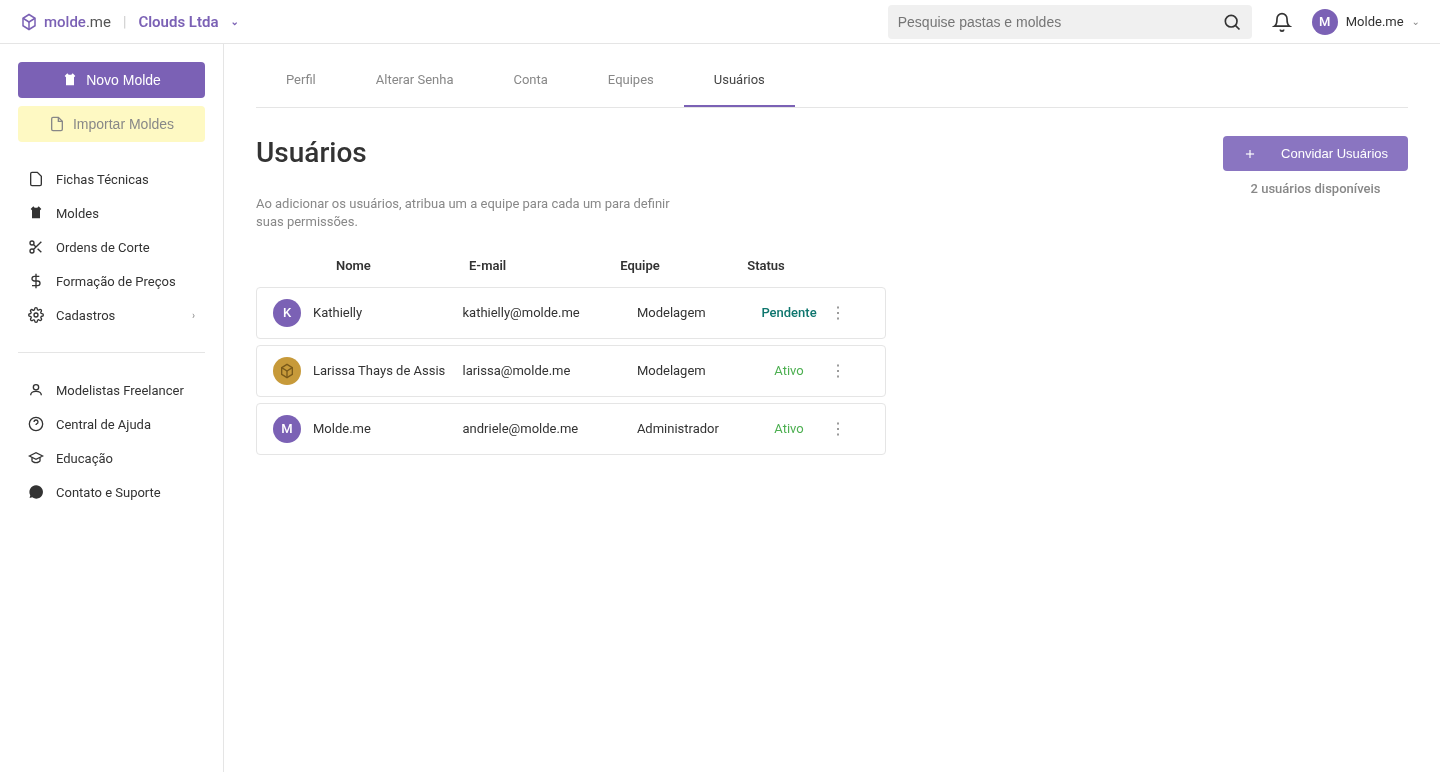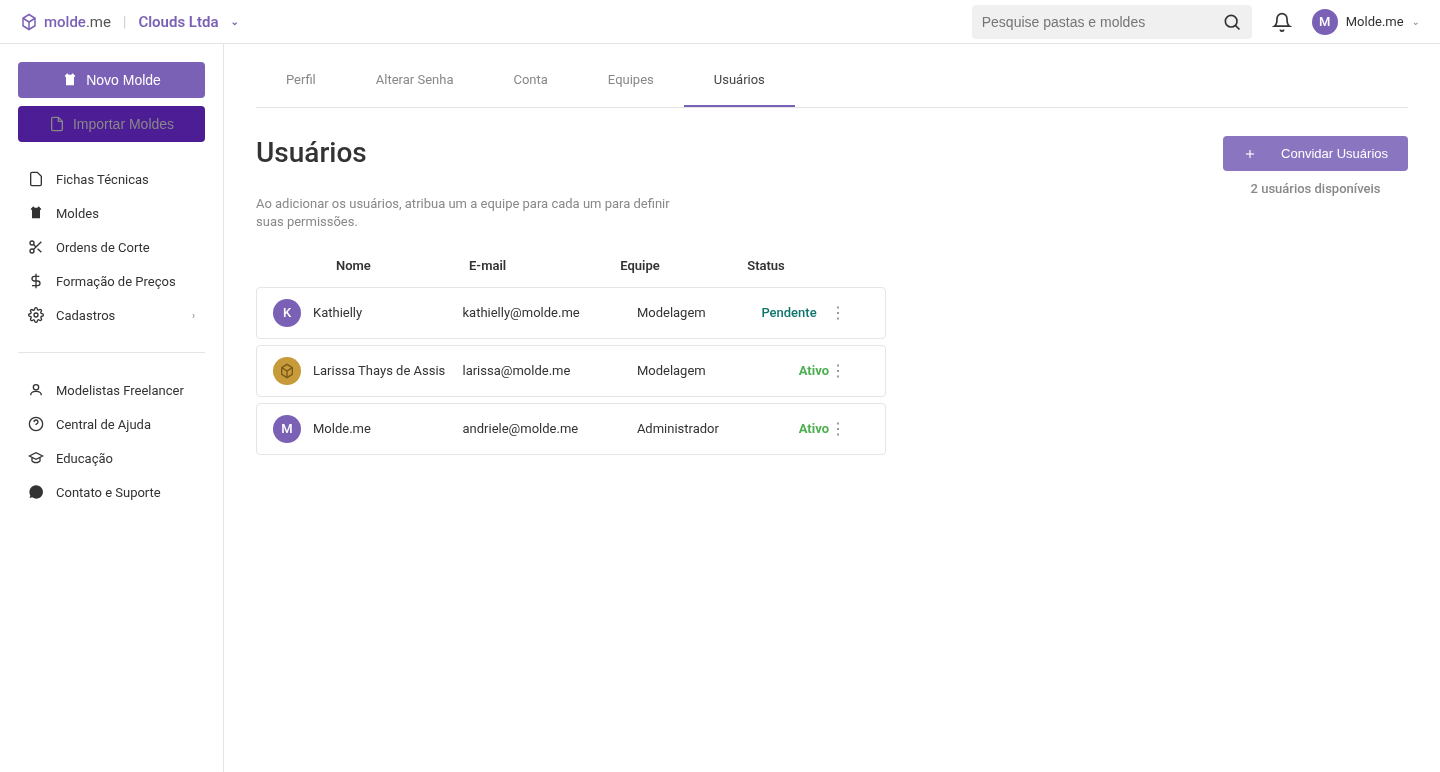--- a/index.html
+++ b/index.html
@@ -8,36 +8,36 @@
     
     .header { display: flex; align-items: center; height: 44px; padding: 0 20px; border-bottom: 1px solid #e5e5e5; }
     .logo { display: flex; align-items: center; gap: 6px; }
     .logo-icon { width: 18px; height: 18px; }
     .logo-text { font-size: 15px; color: #555; }
     .logo-text .purple { color: #7b61b5; font-weight: 500; }
     .divider { color: #ccc; margin: 0 12px; }
     .company { color: #7b61b5; font-weight: 600; font-size: 15px; display: flex; align-items: center; gap: 12px; cursor: pointer; }
     .chev { font-size: 10px; color: #7b61b5; }
     .header-spacer { flex: 1; }
-    .search-box { display: flex; align-items: center; background: #f0f0f0; border-radius: 4px; padding: 0 10px; width: 280px; height: 34px; }
+    .search-box { display: flex; align-items: center; background: #f0f0f0; border-radius: 4px; padding: 0 10px; width: 364px; height: 34px; }
     .search-input { flex: 1; border: none; background: transparent; outline: none; font-size: 14px; color: #666; }
     .search-icon { width: 20px; height: 20px; color: #333; }
     .bell { margin: 0 20px; cursor: pointer; }
     .user-chip { display: flex; align-items: center; gap: 8px; cursor: pointer; }
     .avatar { width: 26px; height: 26px; border-radius: 50%; background: #7b61b5; color: #fff; display: flex; align-items: center; justify-content: center; font-size: 13px; font-weight: 500; }
     .user-name { font-size: 13px; color: #333; }
     
     
     .layout { display: flex; height: calc(100vh - 44px); }
     .sidebar { width: 224px; border-right: 1px solid #e5e5e5; padding: 18px; display: flex; flex-direction: column; gap: 8px; }
     .main { flex: 1; padding: 0 32px; }
     
     
     .btn-primary { background: #7b61b5; color: #fff; border: none; border-radius: 4px; padding: 10px; width: 100%; font-size: 14px; font-weight: 400; cursor: pointer; display: flex; align-items: center; justify-content: center; gap: 8px; }
-    .btn-secondary { background: #4c1d95; color: #888; border: none; border-radius: 4px; padding: 10px; width: 100%; font-size: 14px; cursor: pointer; display: flex; align-items: center; justify-content: center; gap: 8px; }
+    .btn-secondary { background: #fef9c3; color: #888; border: none; border-radius: 4px; padding: 10px; width: 100%; font-size: 14px; cursor: pointer; display: flex; align-items: center; justify-content: center; gap: 8px; }
     .nav-list { list-style: none; margin-top: 12px; }
     .nav-item { display: flex; align-items: center; gap: 12px; padding: 9px 10px; cursor: pointer; font-size: 13px; color: #333; }
     .nav-item .ico { width: 16px; height: 16px; flex-shrink: 0; }
     .nav-item .chevr { margin-left: auto; font-size: 10px; color: #888; }
     .nav-sep { border: none; border-top: 1px solid #e5e5e5; margin: 12px 0; }
     
     
     .tabs { display: flex; border-bottom: 1px solid #e5e5e5; margin-top: 10px; }
     .tab { padding: 18px 30px; font-size: 13px; color: #888; cursor: pointer; border-bottom: 2px solid transparent; }
     .tab.active { color: #444; border-bottom-color: #7b61b5; }
@@ -57,21 +57,21 @@
     .col-name { flex: 1.2; }
     .col-email { flex: 1.4; }
     .col-team { flex: 0.9; }
     .col-status { width: 80px; text-align: center; }
     .col-menu { width: 40px; }
     .user-row { display: flex; align-items: center; padding: 11px 16px; border: 1px solid #e5e5e5; border-radius: 4px; margin-bottom: 6px; font-size: 13px; color: #333; }
     .row-avatar { width: 28px; height: 28px; border-radius: 50%; display: flex; align-items: center; justify-content: center; color: #fff; font-size: 13px; font-weight: 500; }
     .row-avatar.purple { background: #7b61b5; }
     .row-avatar.gold { background: #c79a3a; }
     .status-pending { color: #0f766e; font-weight: 500; }
-    .status-active { color: #4caf50; font-weight: 700; text-align: right; }
+    .status-active { color: #4caf50; font-weight: 400; }
     .dots { width: 18px; text-align: center; cursor: pointer; color: #888; font-size: 16px; }
     
     svg { display: block; }
   </style>
 </head>
 <body>
 
 <div class="header">
   <div class="logo">
     <svg class="logo-icon" viewBox="0 0 24 24" fill="none" stroke="#7b61b5" stroke-width="2">

